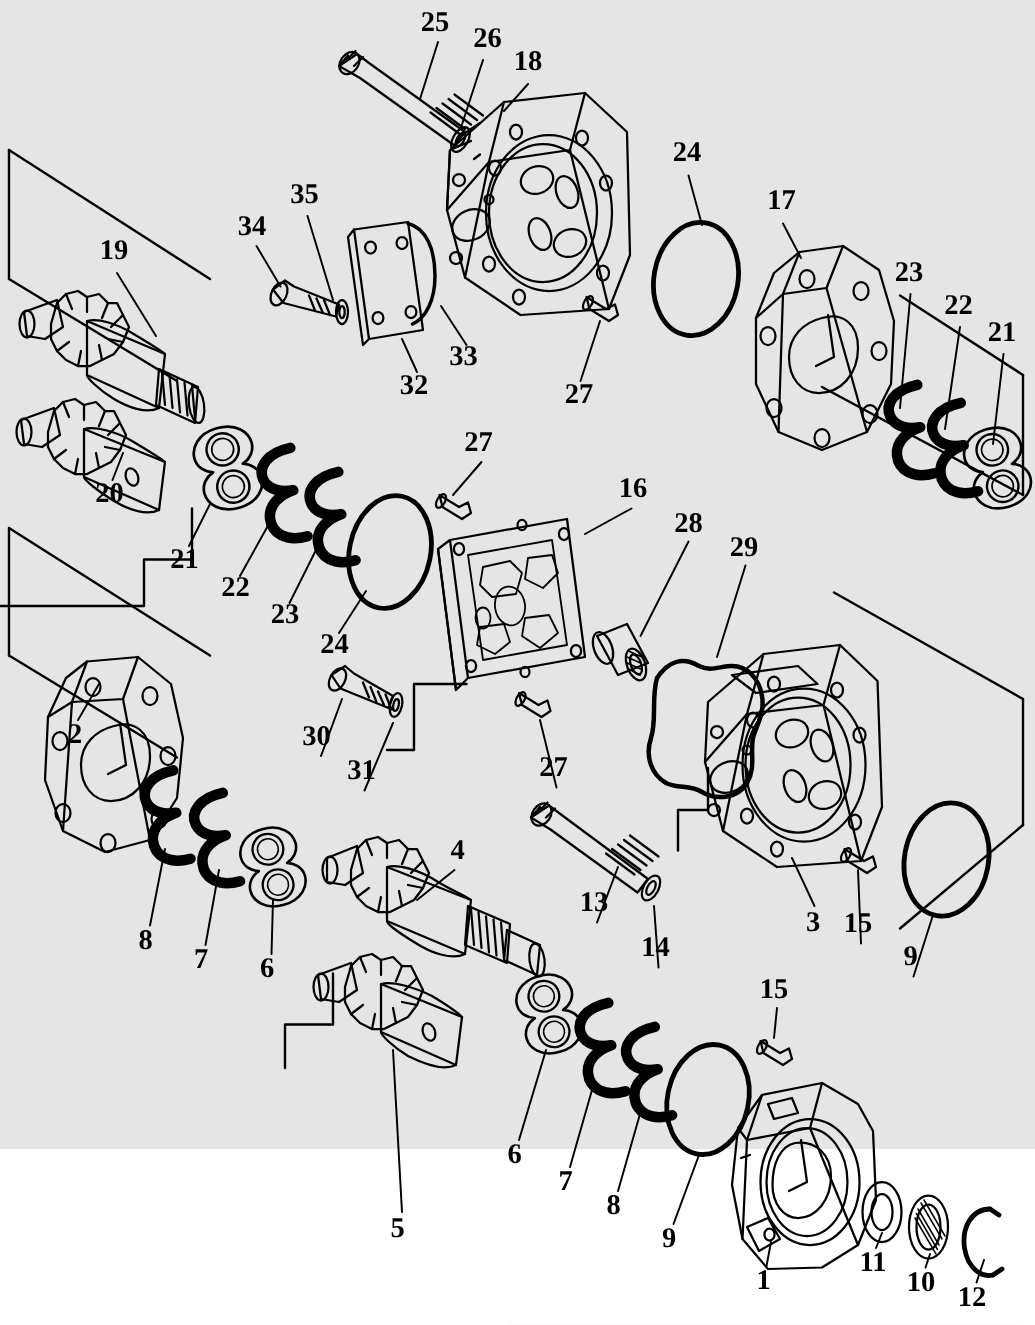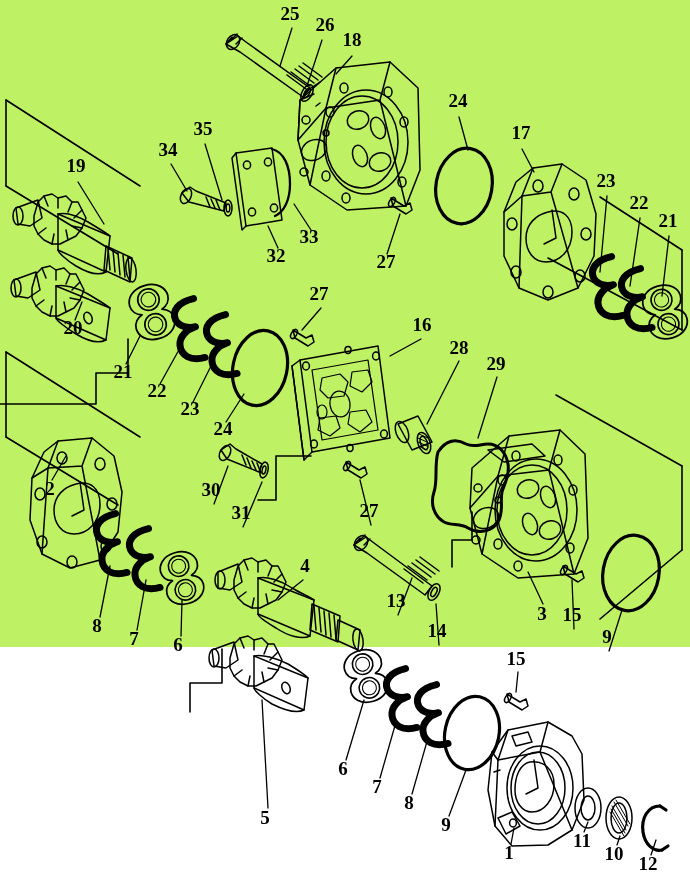--- a/index.html
+++ b/index.html
@@ -1,19 +1,19 @@
 <!DOCTYPE html>
 <html><head>
 <meta charset="utf-8">
 <title>Exploded Parts Diagram</title>
 <style>
   html,body{margin:0;padding:0;background:#ffffff;}
   body{width:690px;height:883px;overflow:hidden;
        font-family:"Liberation Serif", serif;}
-  #stage{position:relative;width:690px;height:647px;background:#bef264;}
+  #stage{position:relative;width:690px;height:766px;background:#e5e5e5;}
   svg#dwg{position:absolute;left:0;top:0;width:690px;height:883px;}
   .callout{font-family:"Liberation Serif", serif;font-weight:700;
            fill:#000;font-size:19px;}
 </style>
 </head>
 <body>
 
 <div id="stage">
 
 <svg id="dwg" viewBox="0 0 690 883" xmlns="http://www.w3.org/2000/svg">

